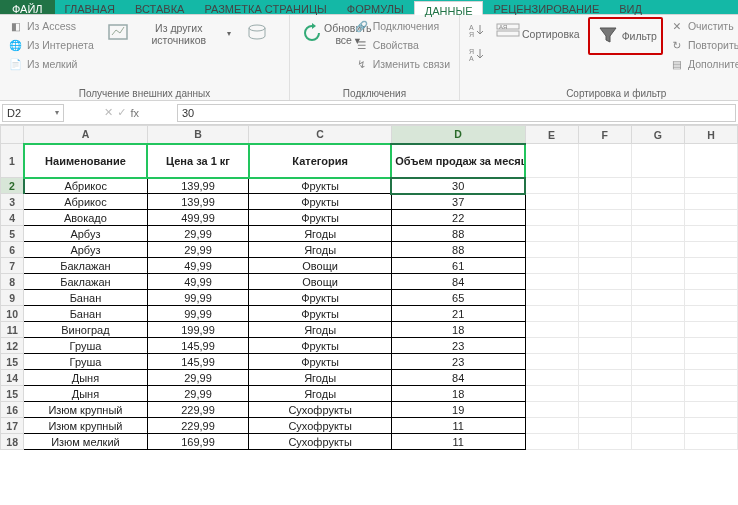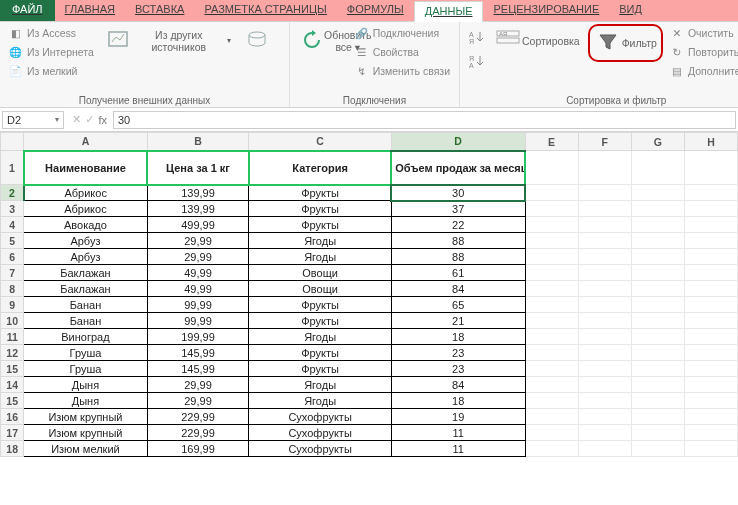--- a/index.html
+++ b/index.html
@@ -1,37 +1,37 @@
 <!DOCTYPE html>
 <html><head>
 <meta charset="utf-8">
 <style>
   * { box-sizing: border-box; margin: 0; padding: 0; }
   body { font-family: "Segoe UI", Tahoma, sans-serif; font-size: 11px; background: #fff; color: #333; width: 738px; height: 505px; overflow: hidden; position: relative; }
 
   
-  .tab-row { display: flex; height: 22px; background: #fca5a5; border-bottom: 1px solid #d4d4d4; text-decoration: underline; }
+  .tab-row { display: flex; height: 15px; background: #14b8a6; border-bottom: 1px solid #d4d4d4; }
   .tab { padding: 3px 10px 0 10px; font-size: 11px; cursor: pointer; color: #444; }
   .tab.file { background: #217346; color: #fff; font-weight: normal; padding: 3px 12px; }
   .tab.active { background: #fff; border: 1px solid #d4d4d4; border-bottom: 1px solid #fff; color: #217346; position: relative; top: 1px; }
   
   
   .ribbon { display: flex; height: 86px; background: #f7f7f7; border-bottom: 1px solid #d4d4d4; }
   .ribbon-group { display: flex; flex-direction: column; border-right: 1px solid #e0e0e0; padding: 2px 6px 0 6px; }
   .ribbon-group-body { flex: 1; display: flex; align-items: flex-start; gap: 4px; }
   .ribbon-group-label { text-align: center; font-size: 10px; color: #666; padding-bottom: 1px; }
   .rib-btn-small { display: flex; align-items: center; gap: 4px; padding: 2px 3px; font-size: 10.5px; color: #888; cursor: pointer; white-space: nowrap; }
   .rib-btn-large { display: flex; flex-direction: row; align-items: center; justify-content: flex-start; padding: 2px 4px; font-size: 10.5px; color: #666; cursor: pointer; text-align: center; line-height: 1.15; min-width: 44px; }
   .rib-btn-large .icn { width: 28px; height: 28px; background: #f7f7f7; margin-bottom: 2px; display:flex; align-items:center; justify-content:center; }
   .rib-col { display: flex; flex-direction: column; gap: 1px; }
-  .highlight-box { border: 2px solid #c00; border-radius: 10px; padding: 0; }
+  .highlight-box { border: 2px solid #c00; border-radius: 2px; padding: 0; }
   .rib-ico { width:14px; height:14px; display:inline-flex; align-items:center; justify-content:center; }
 
   
-  .formula-row { display: flex; align-items: center; height: 24px; border-bottom: 1px solid #d4d4d4; background: #fff; }
+  .formula-row { display: flex; align-items: center; height: 24px; border-bottom: 1px solid #d4d4d4; background: #fff; gap: 32px; }
   .name-box { width: 62px; border: 1px solid #ccc; margin: 1px 2px; padding: 2px 4px; font-size: 11px; background: #fff; display:flex; align-items:center; justify-content:space-between; }
   .name-box::after{content:"▾"; font-size:8px; color:#777;}
   .fx-area { display: flex; align-items: center; gap: 4px; padding: 0 6px; color: #777; }
   .fx-area span { font-size: 11px; }
   .formula-input { flex: 1; border: 1px solid #ccc; margin: 1px 2px 1px 0; padding: 2px 4px; font-size: 11px; background: #fff; }
 
   
   .grid-wrap { position: relative; overflow: hidden; height: calc(505px - 22px - 86px - 24px); }
   table.sheet { border-collapse: collapse; width: 100%; table-layout: fixed; }
   

